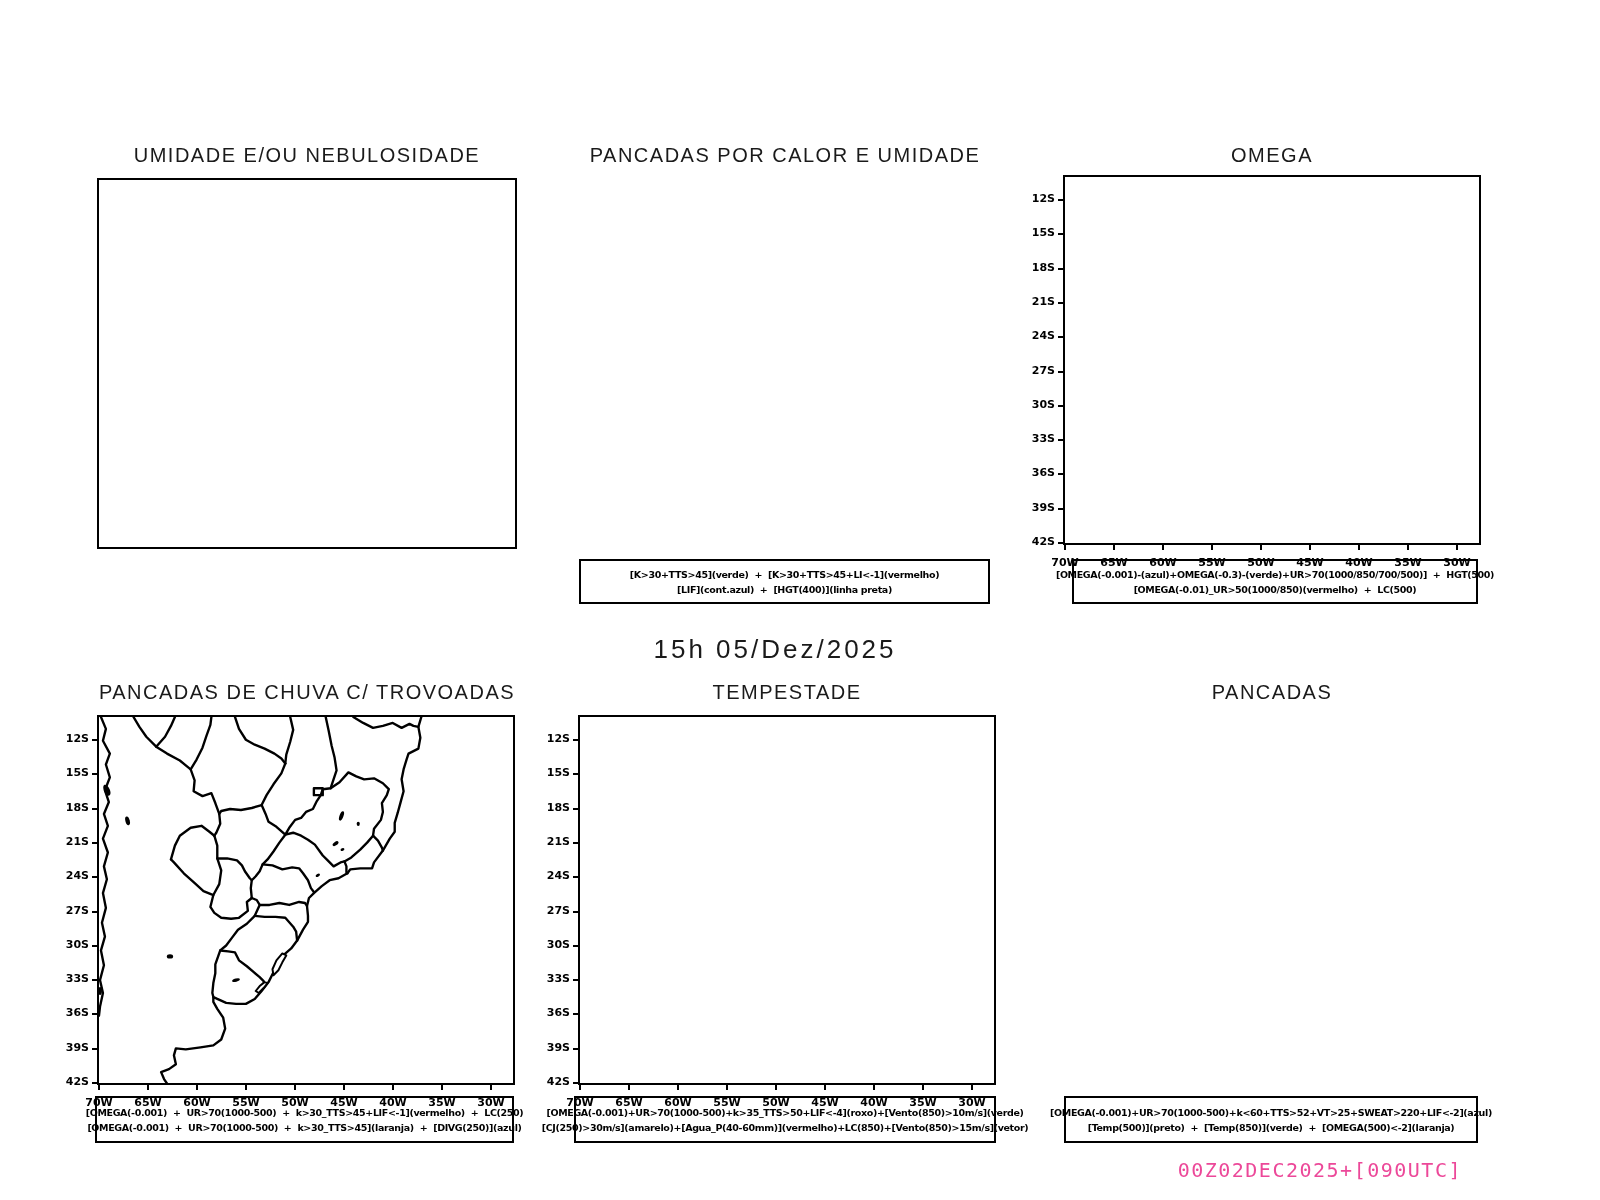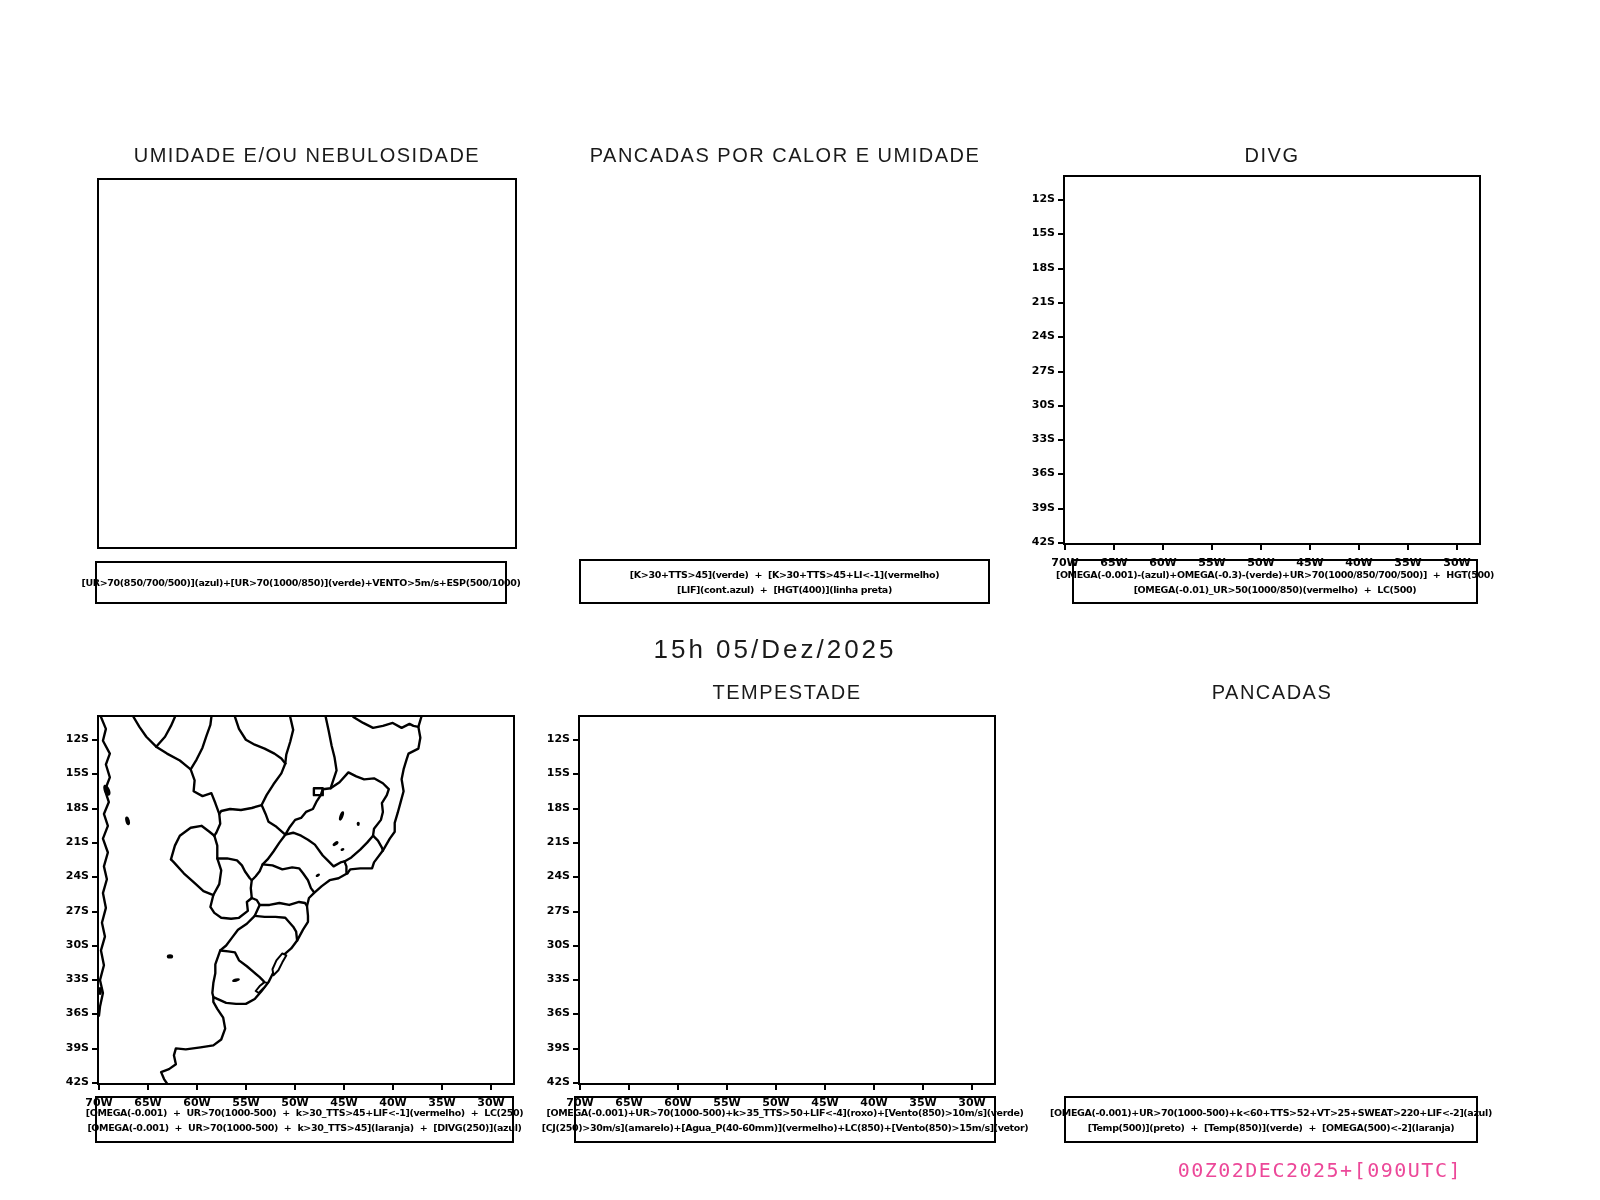--- a/index.html
+++ b/index.html
@@ -55,21 +55,22 @@
   .map-svg .lagoon{fill:#fff;stroke:#000;stroke-width:2;}
 </style>
 </head>
 <body>
 
 <div id="page">
 
 
   <div class="panel-title" id="t-pancadas-calor">PANCADAS POR CALOR E UMIDADE</div>
   <div class="panel-title" id="t-umidade">UMIDADE E/OU NEBULOSIDADE</div>
-  <div class="panel-title" id="t-chuva">DIVG</div>
+  <div class="panel-title" id="t-chuva">OMEGA</div>
+  <div class="panel-title" id="t-trovoadas">PANCADAS DE CHUVA C/ TROVOADAS</div>
   <div class="panel-title" id="t-tempestade">TEMPESTADE</div>
   <div class="panel-title" id="t-granizo">PANCADAS</div>
 
   <div class="plot-box" id="box-umidade"></div>
 
   <div class="plot-box" id="box-chuva">
       <div class="tickL" style="top: 22px;"></div>
       <span class="labL" style="top: 15px;">12S</span>
       <div class="tickL" style="top: 56.3px;"></div>
       <span class="labL" style="top: 49.3px;">15S</span>
@@ -244,24 +245,20 @@
       <div class="tickB" style="left: 244px;"></div>
       <span class="labB" style="left: 225px;">45W</span>
       <div class="tickB" style="left: 293px;"></div>
       <span class="labB" style="left: 274px;">40W</span>
       <div class="tickB" style="left: 342px;"></div>
       <span class="labB" style="left: 323px;">35W</span>
       <div class="tickB" style="left: 391px;"></div>
       <span class="labB" style="left: 372px;">30W</span>
     </div>
 
-  <div class="caption-box" id="cap-umidade">
-    <div class="cap-line">[UR&gt;70(850/700/500)](azul)+[UR&gt;70(1000/850)](verde)+VENTO&gt;5m/s+ESP(500/1000)</div>
-    <div class="cap-line"></div>
-  </div>
   <div class="caption-box" id="cap-pancadas-calor">
     <div class="cap-line">[K&gt;30+TTS&gt;45](verde)  +  [K&gt;30+TTS&gt;45+LI&lt;-1](vermelho)</div>
     <div class="cap-line">[LIF](cont.azul)  +  [HGT(400)](linha preta)</div>
   </div>
   <div class="caption-box" id="cap-chuva">
     <div class="cap-line">[OMEGA(-0.001)-(azul)+OMEGA(-0.3)-(verde)+UR&gt;70(1000/850/700/500)]  +  HGT(500)</div>
     <div class="cap-line">[OMEGA(-0.01)_UR&gt;50(1000/850)(vermelho)  +  LC(500)</div>
   </div>
   <div class="caption-box" id="cap-trovoadas">
     <div class="cap-line">[OMEGA(-0.001)  +  UR&gt;70(1000-500)  +  k&gt;30_TTS&gt;45+LIF&lt;-1](vermelho)  +  LC(250)</div>

